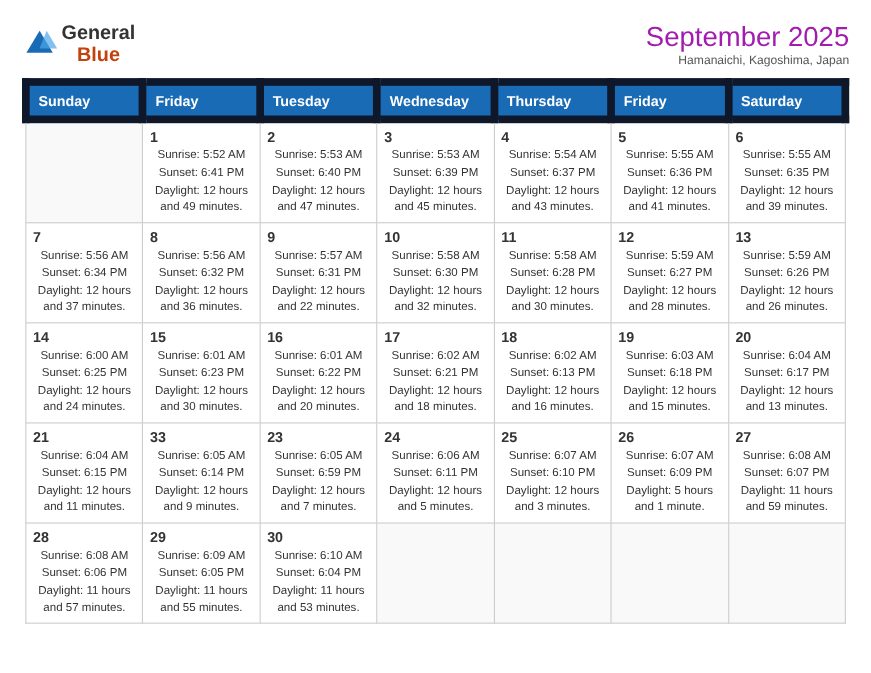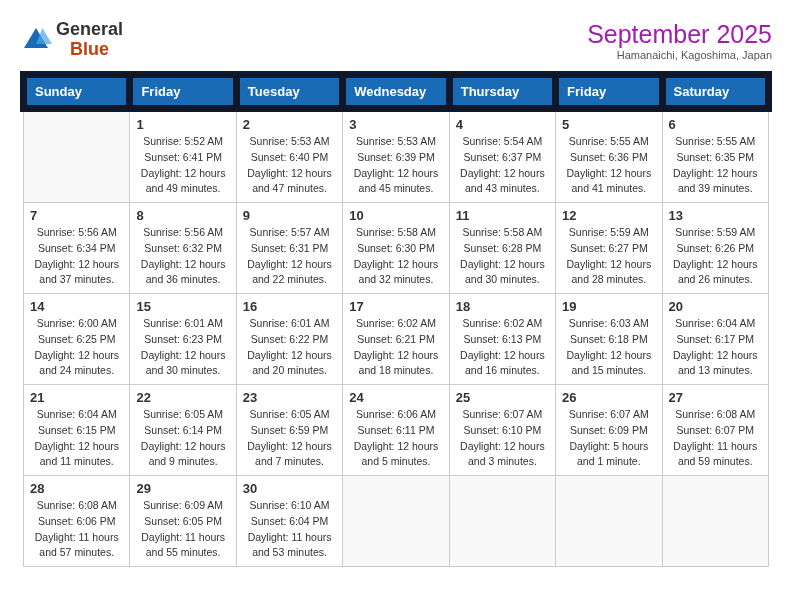--- a/index.html
+++ b/index.html
@@ -194,21 +194,21 @@
           <span class="day-num">20</span>
           <div class="info"><span>Sunrise: 6:04 AM</span><br><span>Sunset: 6:17 PM</span><br><span>Daylight: 12 hours and 13 minutes.</span></div>
         </td>
       </tr>
       <tr>
         <td>
           <span class="day-num">21</span>
           <div class="info"><span>Sunrise: 6:04 AM</span><br><span>Sunset: 6:15 PM</span><br><span>Daylight: 12 hours and 11 minutes.</span></div>
         </td>
         <td>
-          <span class="day-num">22</span>
+          <span class="day-num">33</span>
           <div class="info"><span>Sunrise: 6:05 AM</span><br><span>Sunset: 6:14 PM</span><br><span>Daylight: 12 hours and 9 minutes.</span></div>
         </td>
         <td>
           <span class="day-num">23</span>
           <div class="info"><span>Sunrise: 6:05 AM</span><br><span>Sunset: 6:59 PM</span><br><span>Daylight: 12 hours and 7 minutes.</span></div>
         </td>
         <td>
           <span class="day-num">24</span>
           <div class="info"><span>Sunrise: 6:06 AM</span><br><span>Sunset: 6:11 PM</span><br><span>Daylight: 12 hours and 5 minutes.</span></div>
         </td>

